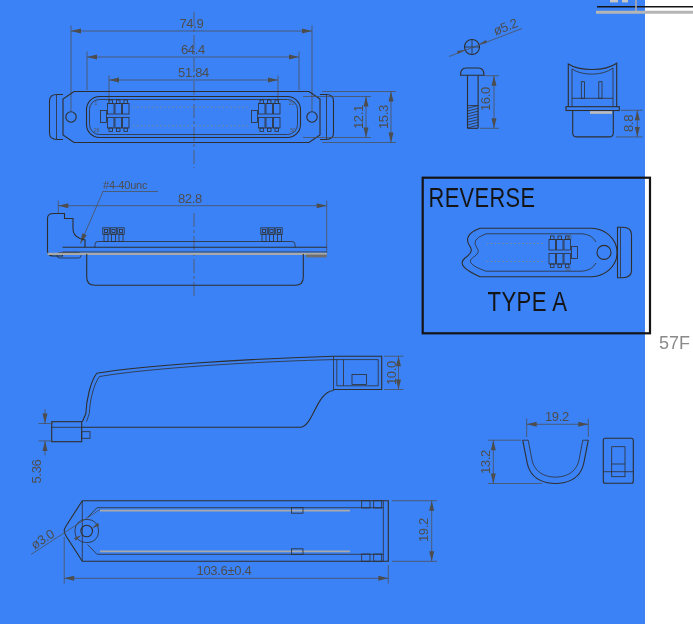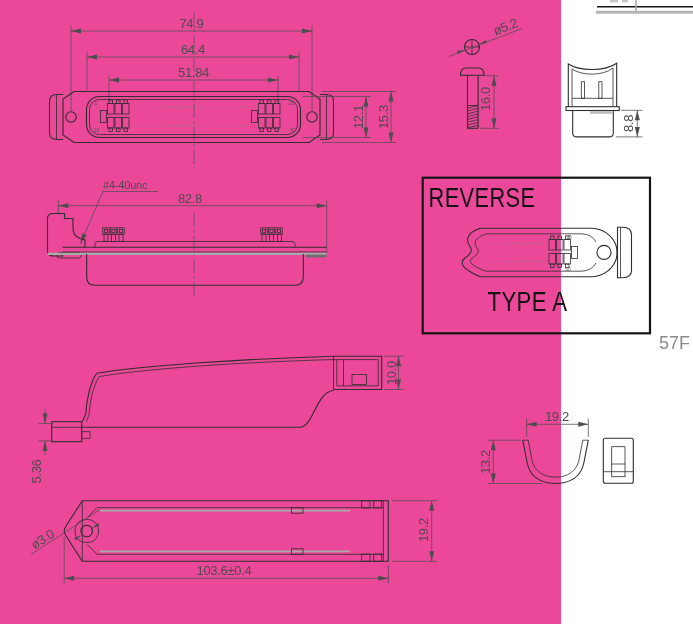--- a/index.html
+++ b/index.html
@@ -1,17 +1,17 @@
 <!DOCTYPE html>
 <html><head>
 <meta charset="utf-8">
 <style>
   html,body{margin:0;padding:0;background:#ffffff;}
   body{width:693px;height:624px;overflow:hidden;}
-  .canvas{position:relative;width:561px;height:624px;background:#ec4899;}
+  .canvas{position:relative;width:645px;height:624px;background:#3b82f6;}
   svg{display:block;}
   text{font-family:"Liberation Sans","DejaVu Sans",sans-serif;fill:#4d4d4d;}
   .dim{font-size:13px;letter-spacing:-0.3px;}
   .dimsm{font-size:11px;letter-spacing:-0.2px;}
   .big{font-size:27px;fill:#141414;letter-spacing:0.5px;}
   .tiny{font-size:5px;fill:#555;}
   .note{font-size:18px;fill:#8a8a8a;}
   .ln{stroke:#2e2e2e;stroke-width:1.1;fill:none;}
   .ln2{stroke:#2e2e2e;stroke-width:0.8;fill:none;}
   .dl{stroke:#4d4d4d;stroke-width:0.75;fill:none;}

